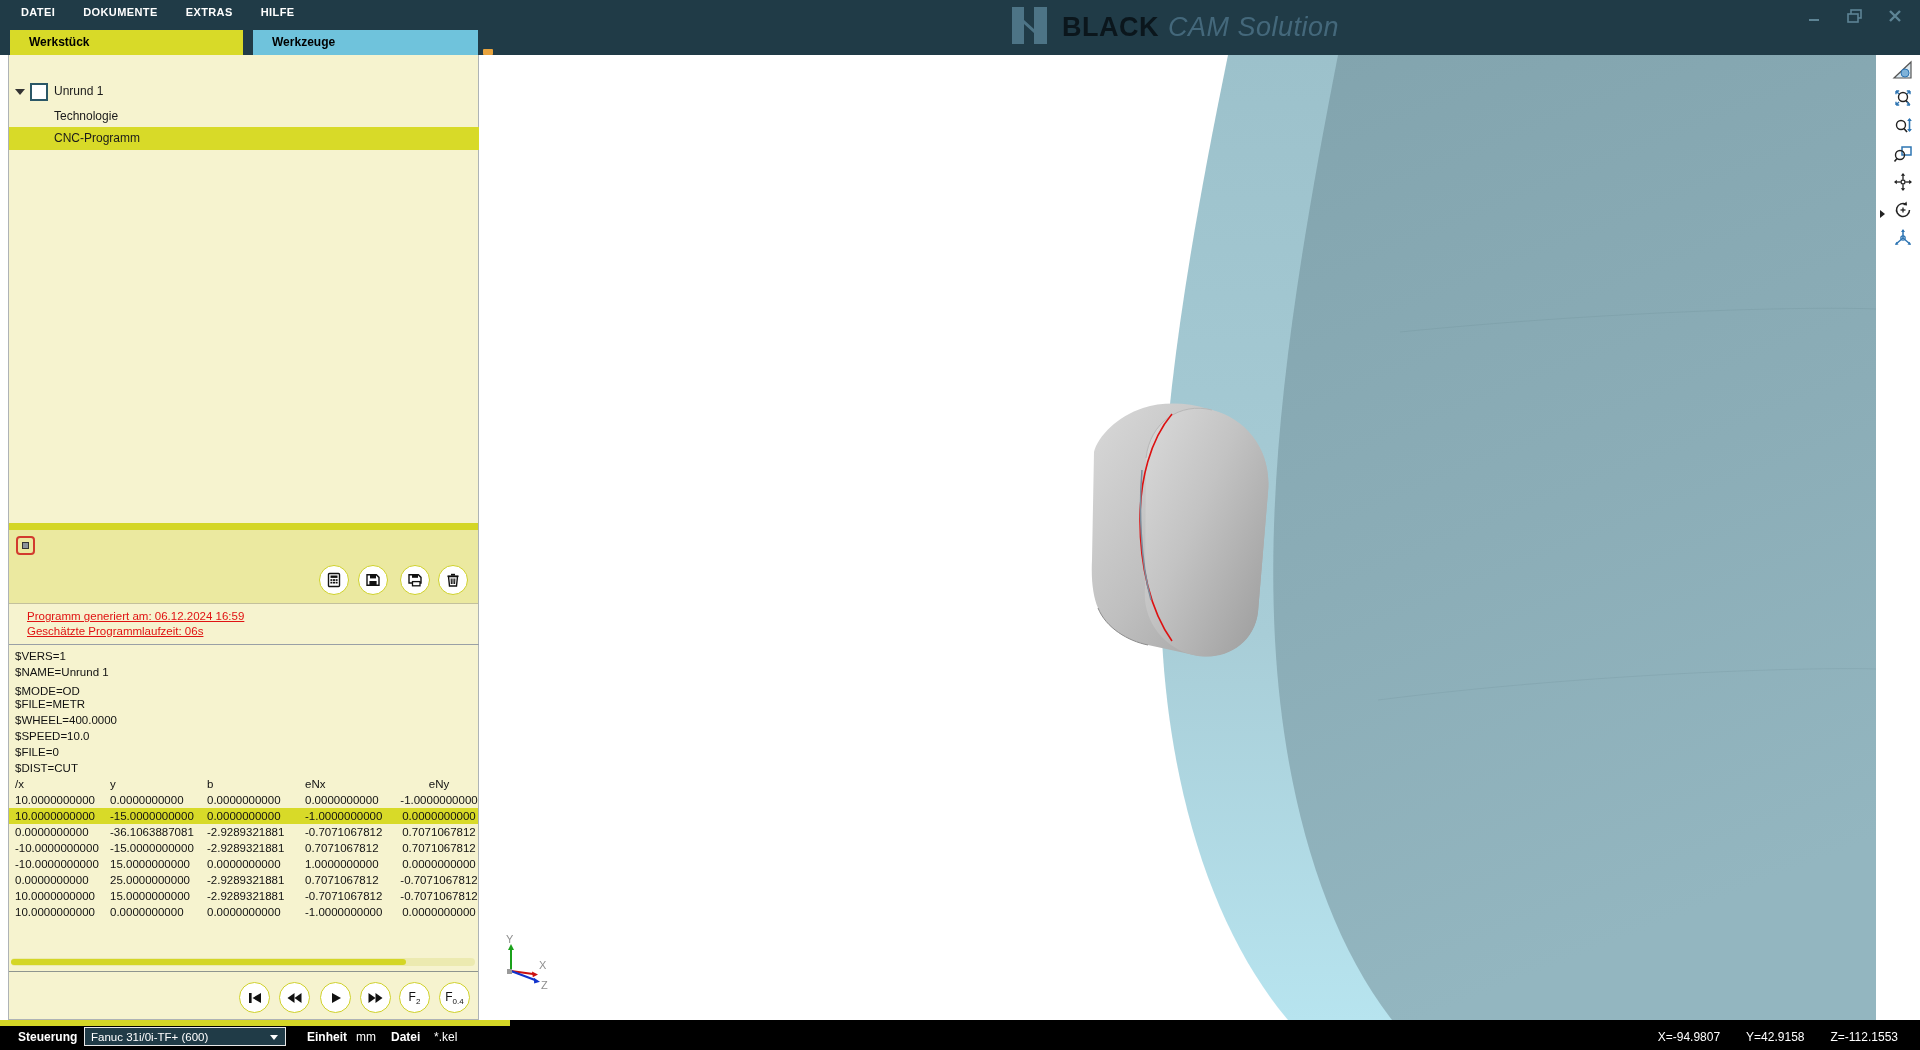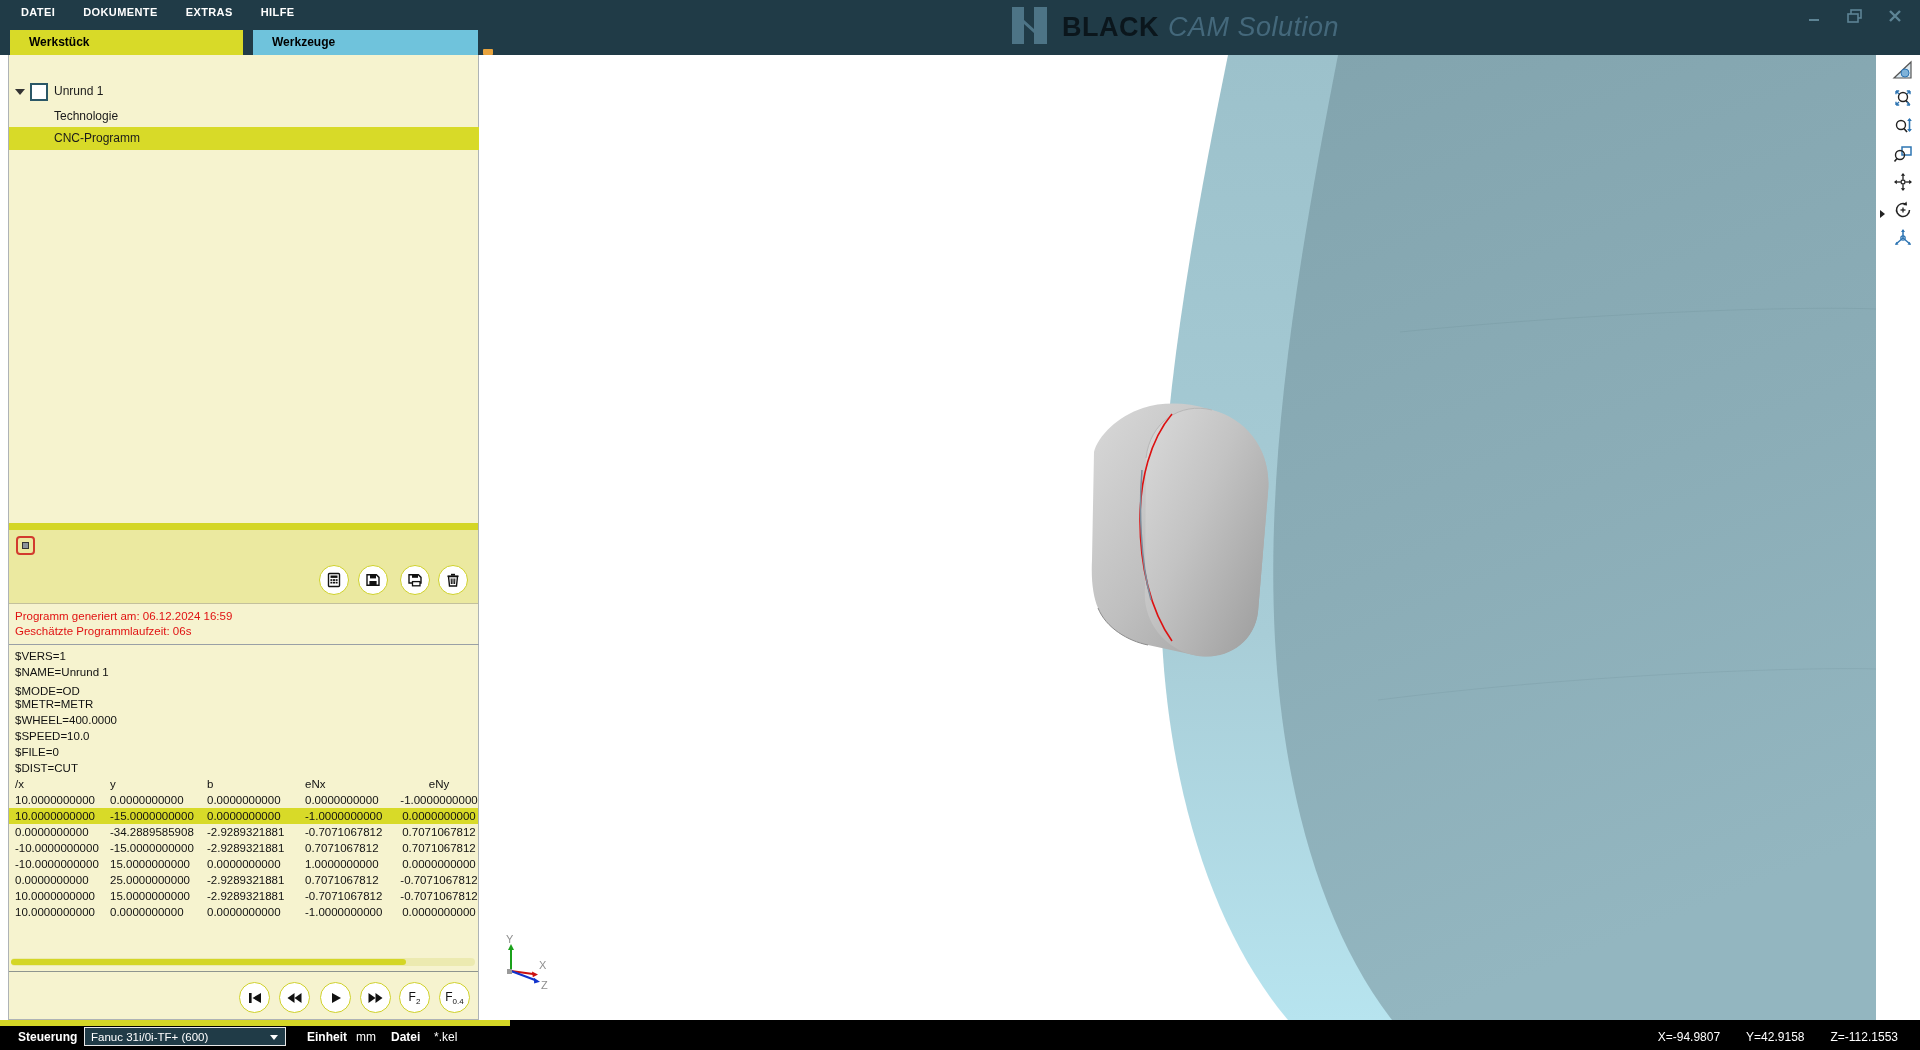--- a/index.html
+++ b/index.html
@@ -30,21 +30,21 @@
   .lbl-indent{position:absolute;left:45px;top:2px;}
   .row-cnc{top:72px;height:23px;background:#d8da28;}
   .row-cnc .lbl-indent{top:4px;}
   .green-divider{position:absolute;left:0;top:468px;width:469px;height:7px;background:#d4d626;}
   .midpanel{position:absolute;left:0;top:475px;width:469px;height:73px;background:#ebe9a0;}
   .gen-flag{position:absolute;left:7px;top:6px;width:15px;height:15px;border:2px solid #d23b2e;border-radius:4px;background:#ebe9a0;}
   .gen-flag i{position:absolute;left:4px;top:4px;width:5px;height:5px;background:#8a9299;border:1px solid #333;display:block;}
   .circle-btn{position:absolute;width:28px;height:28px;border-radius:50%;background:#fff;border:1px solid #cfd12a;
               display:flex;align-items:center;justify-content:center;top:35px;}
   .infopanel{position:absolute;left:0;top:548px;width:469px;height:41px;border-top:1px solid #c3c09c;}
-  .red-line{position:absolute;left:6px;font-size:11.5px;color:#e01212;}
+  .red-line{position:absolute;left:18px;font-size:11.5px;color:#e01212;text-decoration:underline;}
   .cncpanel{position:absolute;left:0;top:589px;width:557px;height:314px;border-top:1px solid #9aa0a6;
             font-size:11.5px;color:#111;}
   .cnc-line{position:absolute;left:6px;height:16px;line-height:16px;white-space:pre;}
   .cnc-cols,.cnc-row{position:absolute;left:0;width:469px;height:16px;line-height:16px;display:flex;}
   .cnc-cols span,.cnc-row span{display:inline-block;padding-left:6px;box-sizing:border-box;}
   .c0{width:95px;} .c1{width:97px;} .c2{width:98px;} .c3{width:95px;} .c4{width:84px;text-align:center;}
   .cnc-row.selected{background:#d8da28;}
   .hscroll-track{position:absolute;left:2px;top:903px;width:464px;height:8px;background:#eceab0;border-radius:4px;}
   .hscroll-thumb{position:absolute;left:0;top:1px;width:395px;height:6px;background:#d4d626;border-radius:3px;}
   .playdivider{position:absolute;left:0;top:916px;width:469px;height:1px;background:#8f958f;}
@@ -176,21 +176,21 @@
 
     <div class="infopanel">
       <div class="red-line" style="top:6px;">Programm generiert am: 06.12.2024 16:59</div>
       <div class="red-line" style="top:21px;">Geschätzte Programmlaufzeit: 06s</div>
     </div>
 
     <div class="cncpanel">
       <div class="cnc-line" style="top:3px;">$VERS=1</div>
       <div class="cnc-line" style="top:19px;">$NAME=Unrund 1</div>
       <div class="cnc-line" style="top:38px;">$MODE=OD</div>
-      <div class="cnc-line" style="top:51px;">$METR=METR</div>
+      <div class="cnc-line" style="top:51px;">$FILE=METR</div>
       <div class="cnc-line" style="top:67px;">$WHEEL=400.0000</div>
       <div class="cnc-line" style="top:83px;">$SPEED=10.0</div>
       <div class="cnc-line" style="top:99px;">$FILE=0</div>
       <div class="cnc-line" style="top:115px;">$DIST=CUT</div>
 
       <div class="cnc-cols" style="top:131px;">
         <span class="c0">/x</span>
         <span class="c1">y</span>
         <span class="c2">b</span>
         <span class="c3">eNx</span>
@@ -206,21 +206,21 @@
       </div>
       <div class="cnc-row selected" style="top:163px;">
         <span class="c0">10.0000000000</span>
           <span class="c1">-15.0000000000</span>
           <span class="c2">0.0000000000</span>
           <span class="c3">-1.0000000000</span>
           <span class="c4">0.0000000000</span>
       </div>
       <div class="cnc-row" style="top:179px;">
         <span class="c0">0.0000000000</span>
-          <span class="c1">-34.2889585908</span>
+          <span class="c1">-36.1063887081</span>
           <span class="c2">-2.9289321881</span>
           <span class="c3">-0.7071067812</span>
           <span class="c4">0.7071067812</span>
       </div>
       <div class="cnc-row" style="top:195px;">
         <span class="c0">-10.0000000000</span>
           <span class="c1">-15.0000000000</span>
           <span class="c2">-2.9289321881</span>
           <span class="c3">0.7071067812</span>
           <span class="c4">0.7071067812</span>

